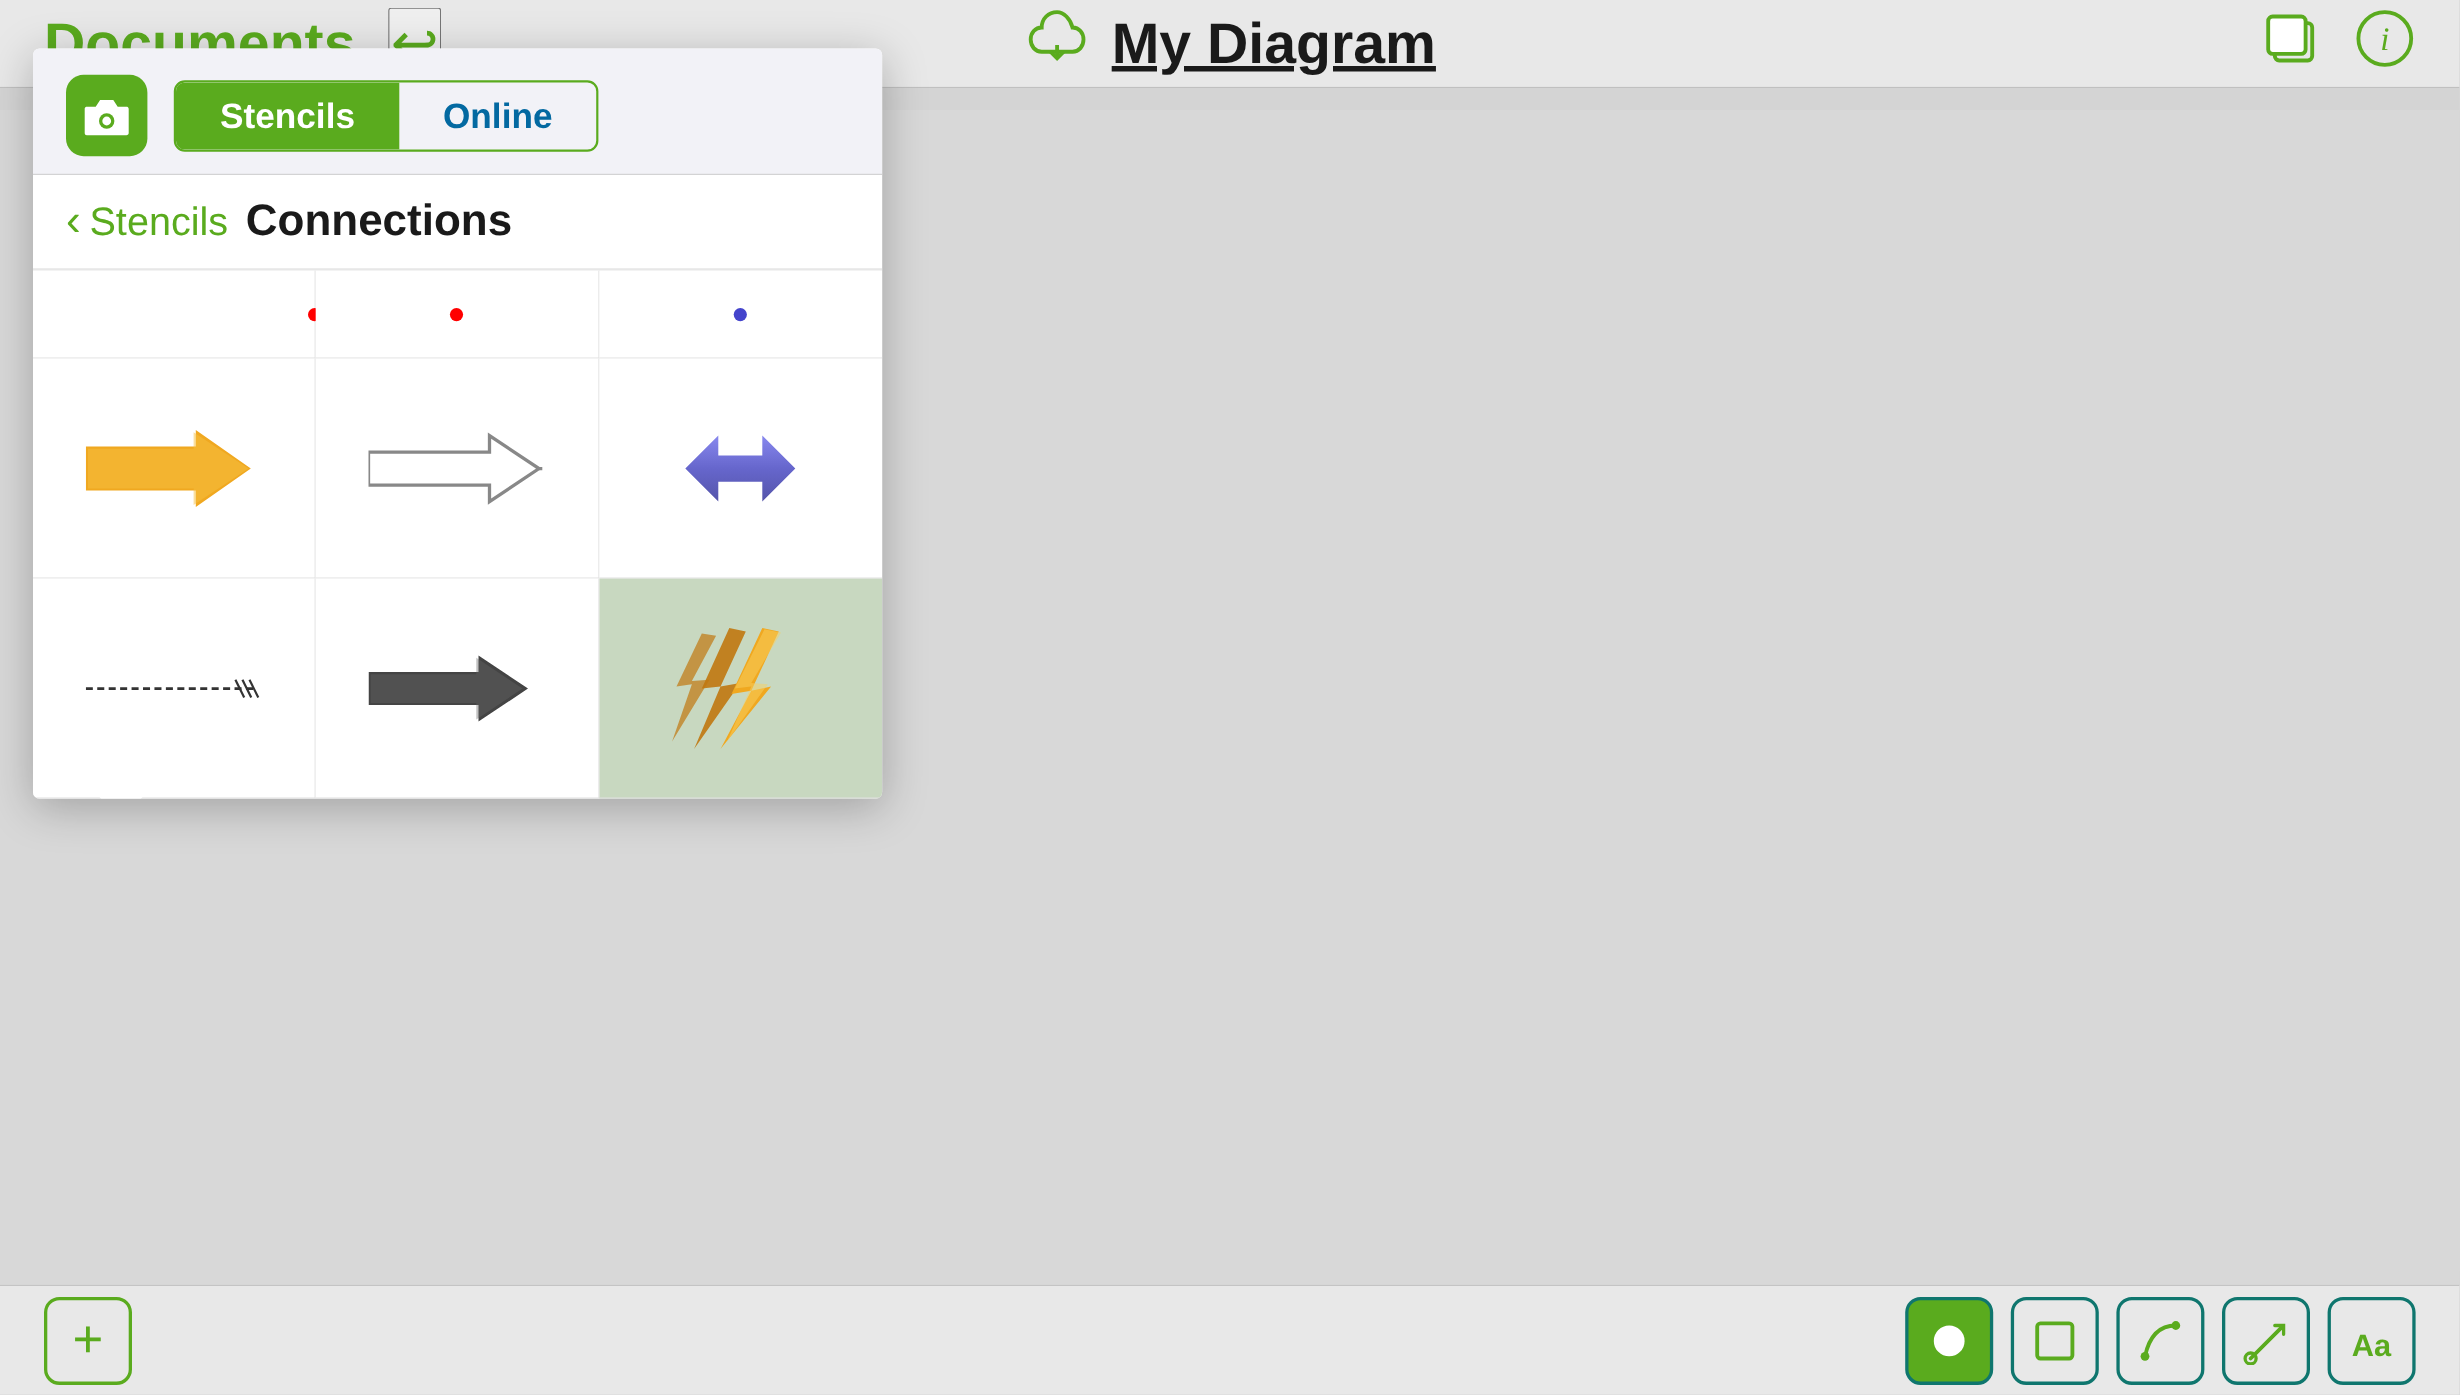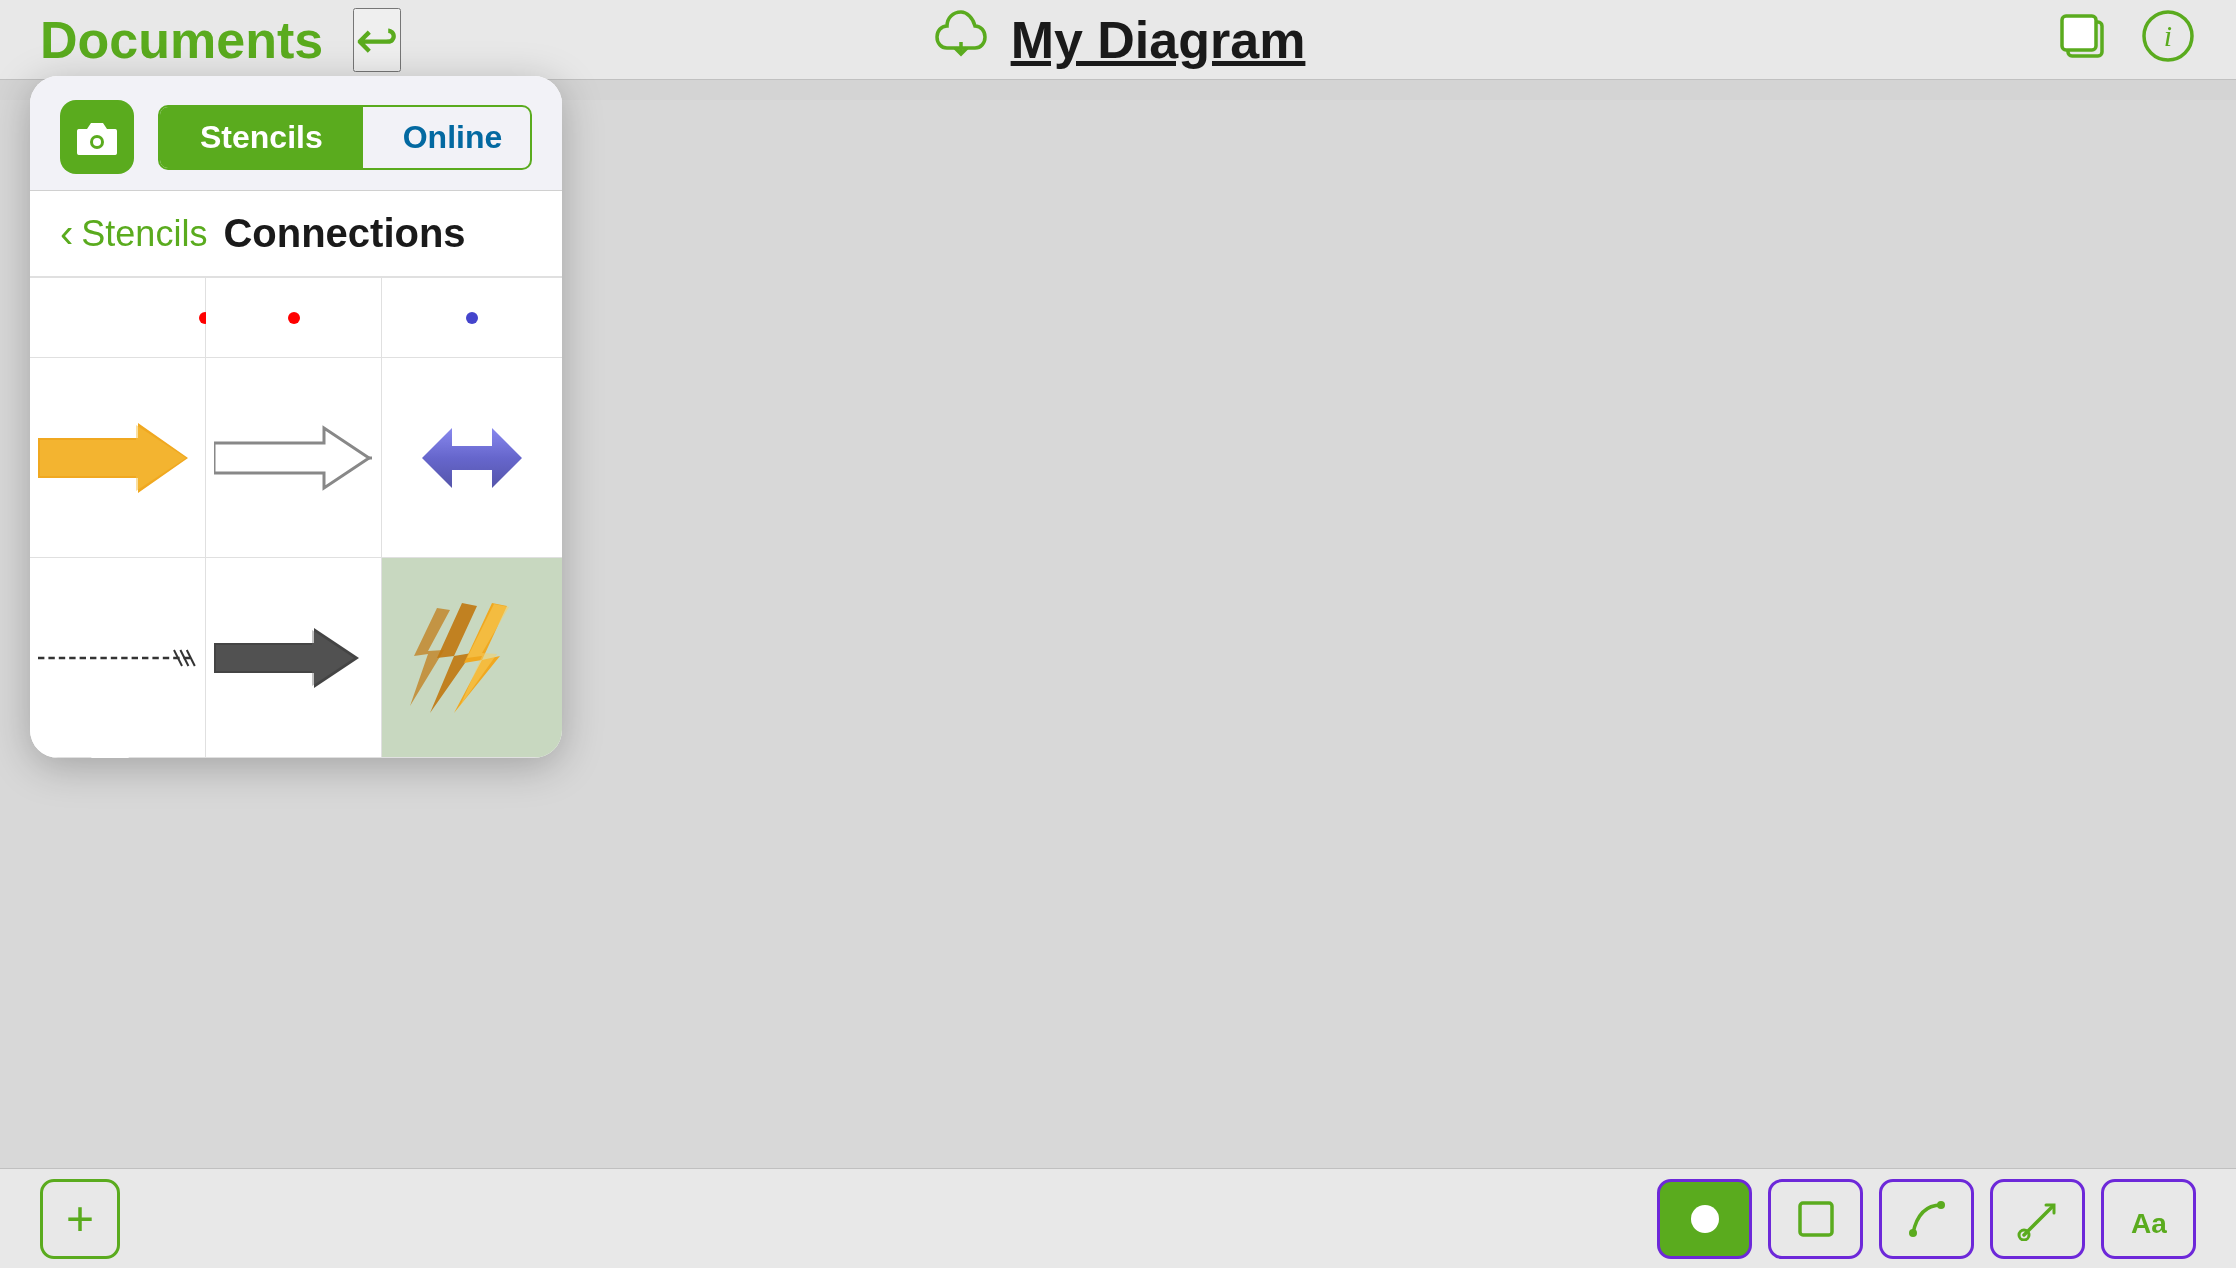--- a/index.html
+++ b/index.html
@@ -106,44 +106,44 @@
       align-items: center;
       justify-content: center;
       cursor: pointer;
     }
     .bottom-right {
       display: flex;
       align-items: center;
       gap: 16px;
     }
     .tool-btn {
-      width: 95px; height: 80px;
-      border: 3px solid #6d28d9;
+      width: 80px; height: 80px;
+      border: 3px solid #0f766e;
       border-radius: 14px;
       background: transparent;
       color: #5aab1e;
       font-size: 36px;
       display: flex;
       align-items: center;
       justify-content: center;
       cursor: pointer;
     }
     .tool-btn.active {
       background: #5aab1e;
       color: white;
     }
 
     
     .popover {
       position: absolute;
-      top: 76px;
+      top: 44px;
       left: 30px;
-      width: 532px;
+      width: 772px;
       background: white;
-      border-radius: 28px;
+      border-radius: 6px;
       box-shadow: 0 8px 40px rgba(0,0,0,0.25);
       overflow: hidden;
       z-index: 100;
     }
 
     
     .popover-top {
       background: #f2f2f7;
       padding: 24px 30px 0 30px;
       display: flex;

